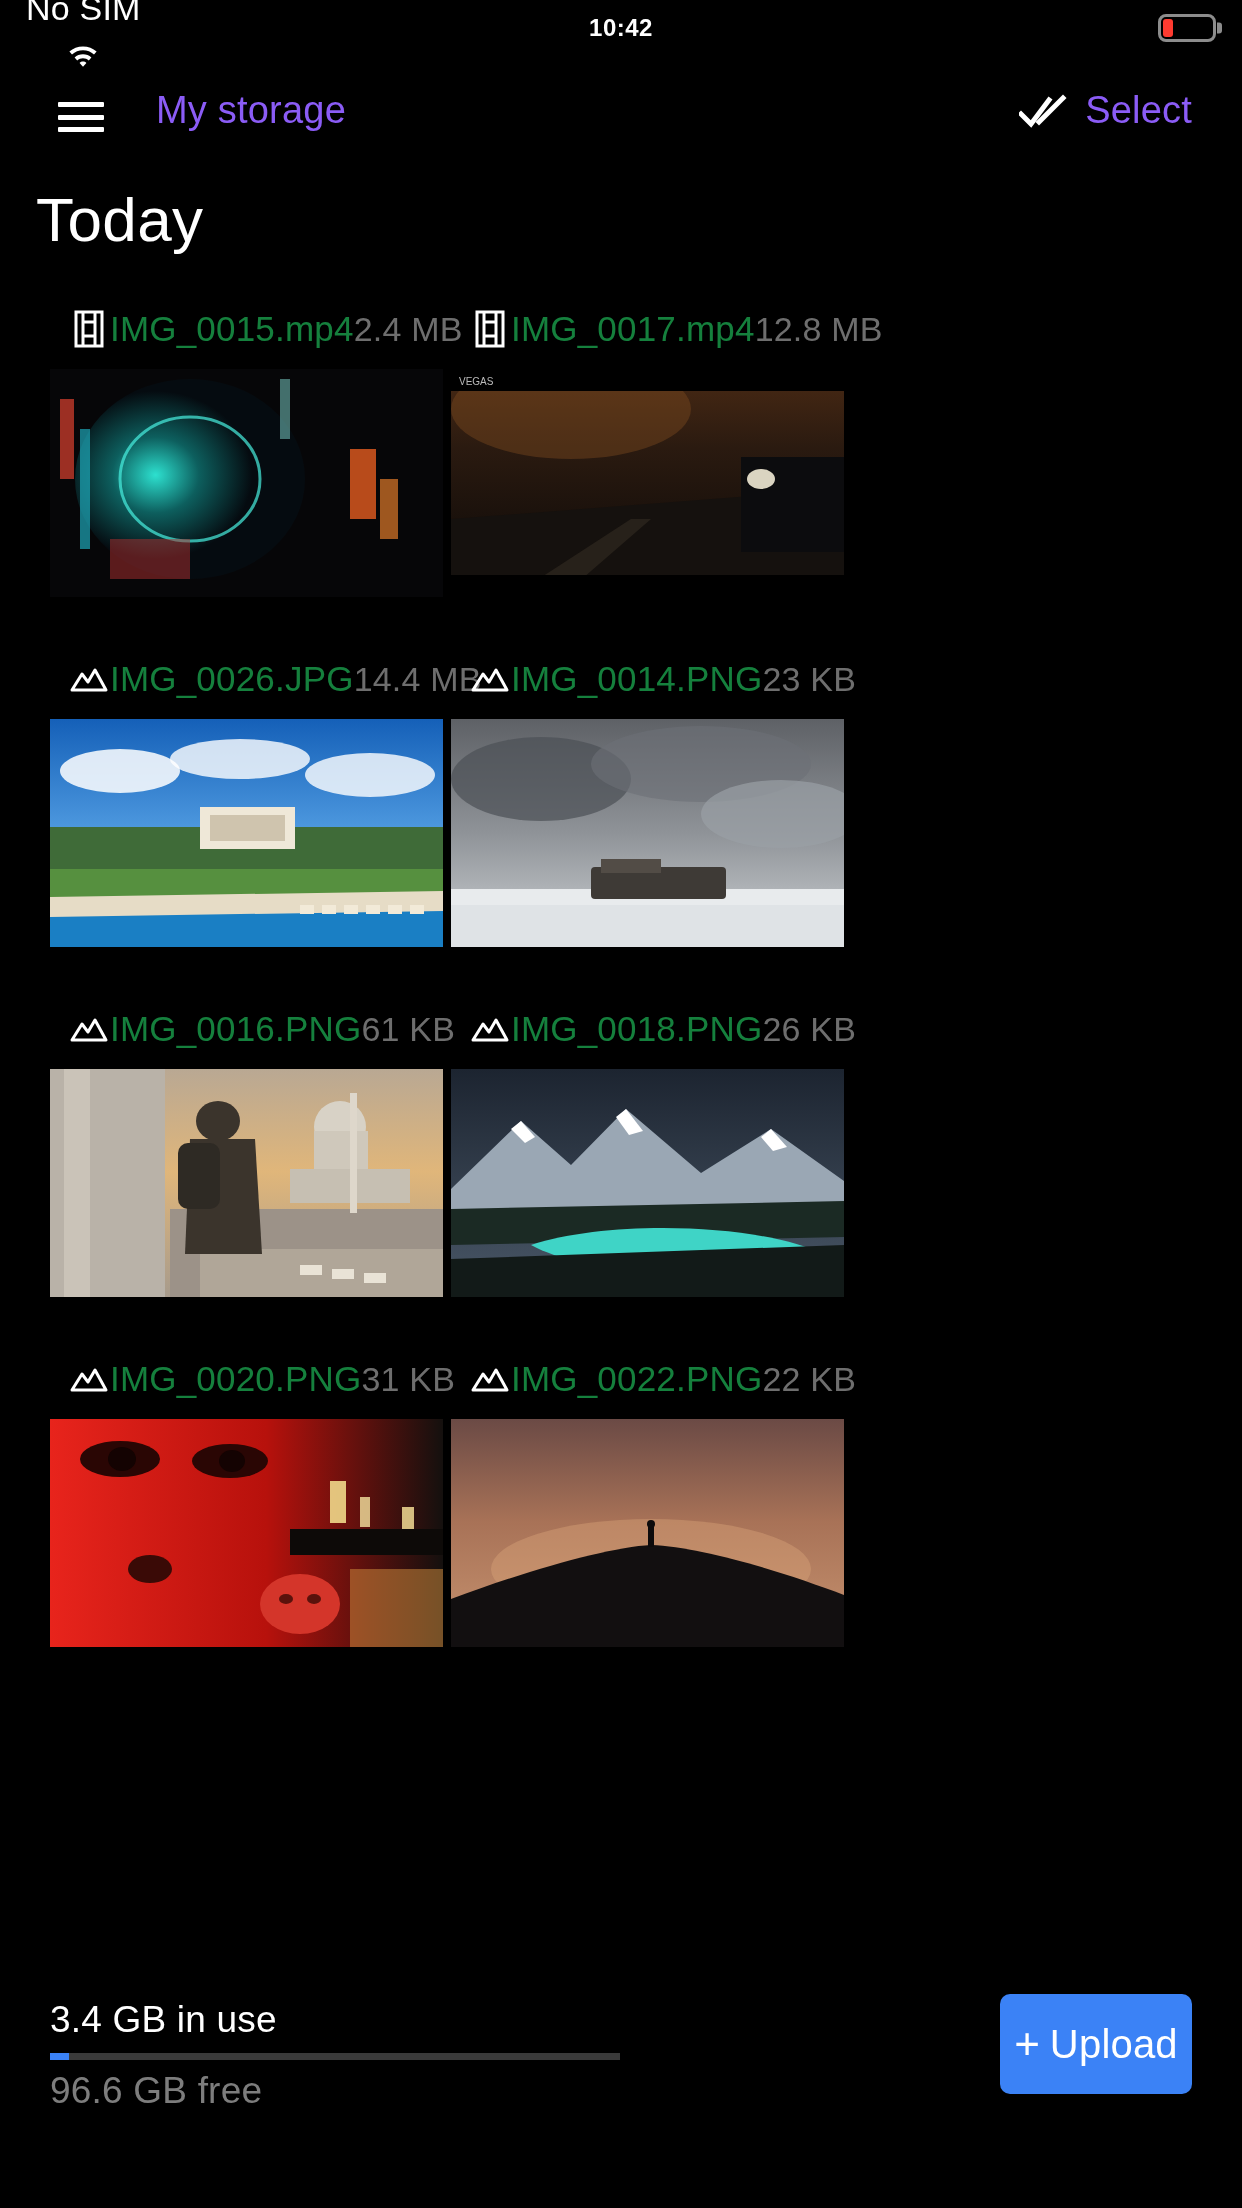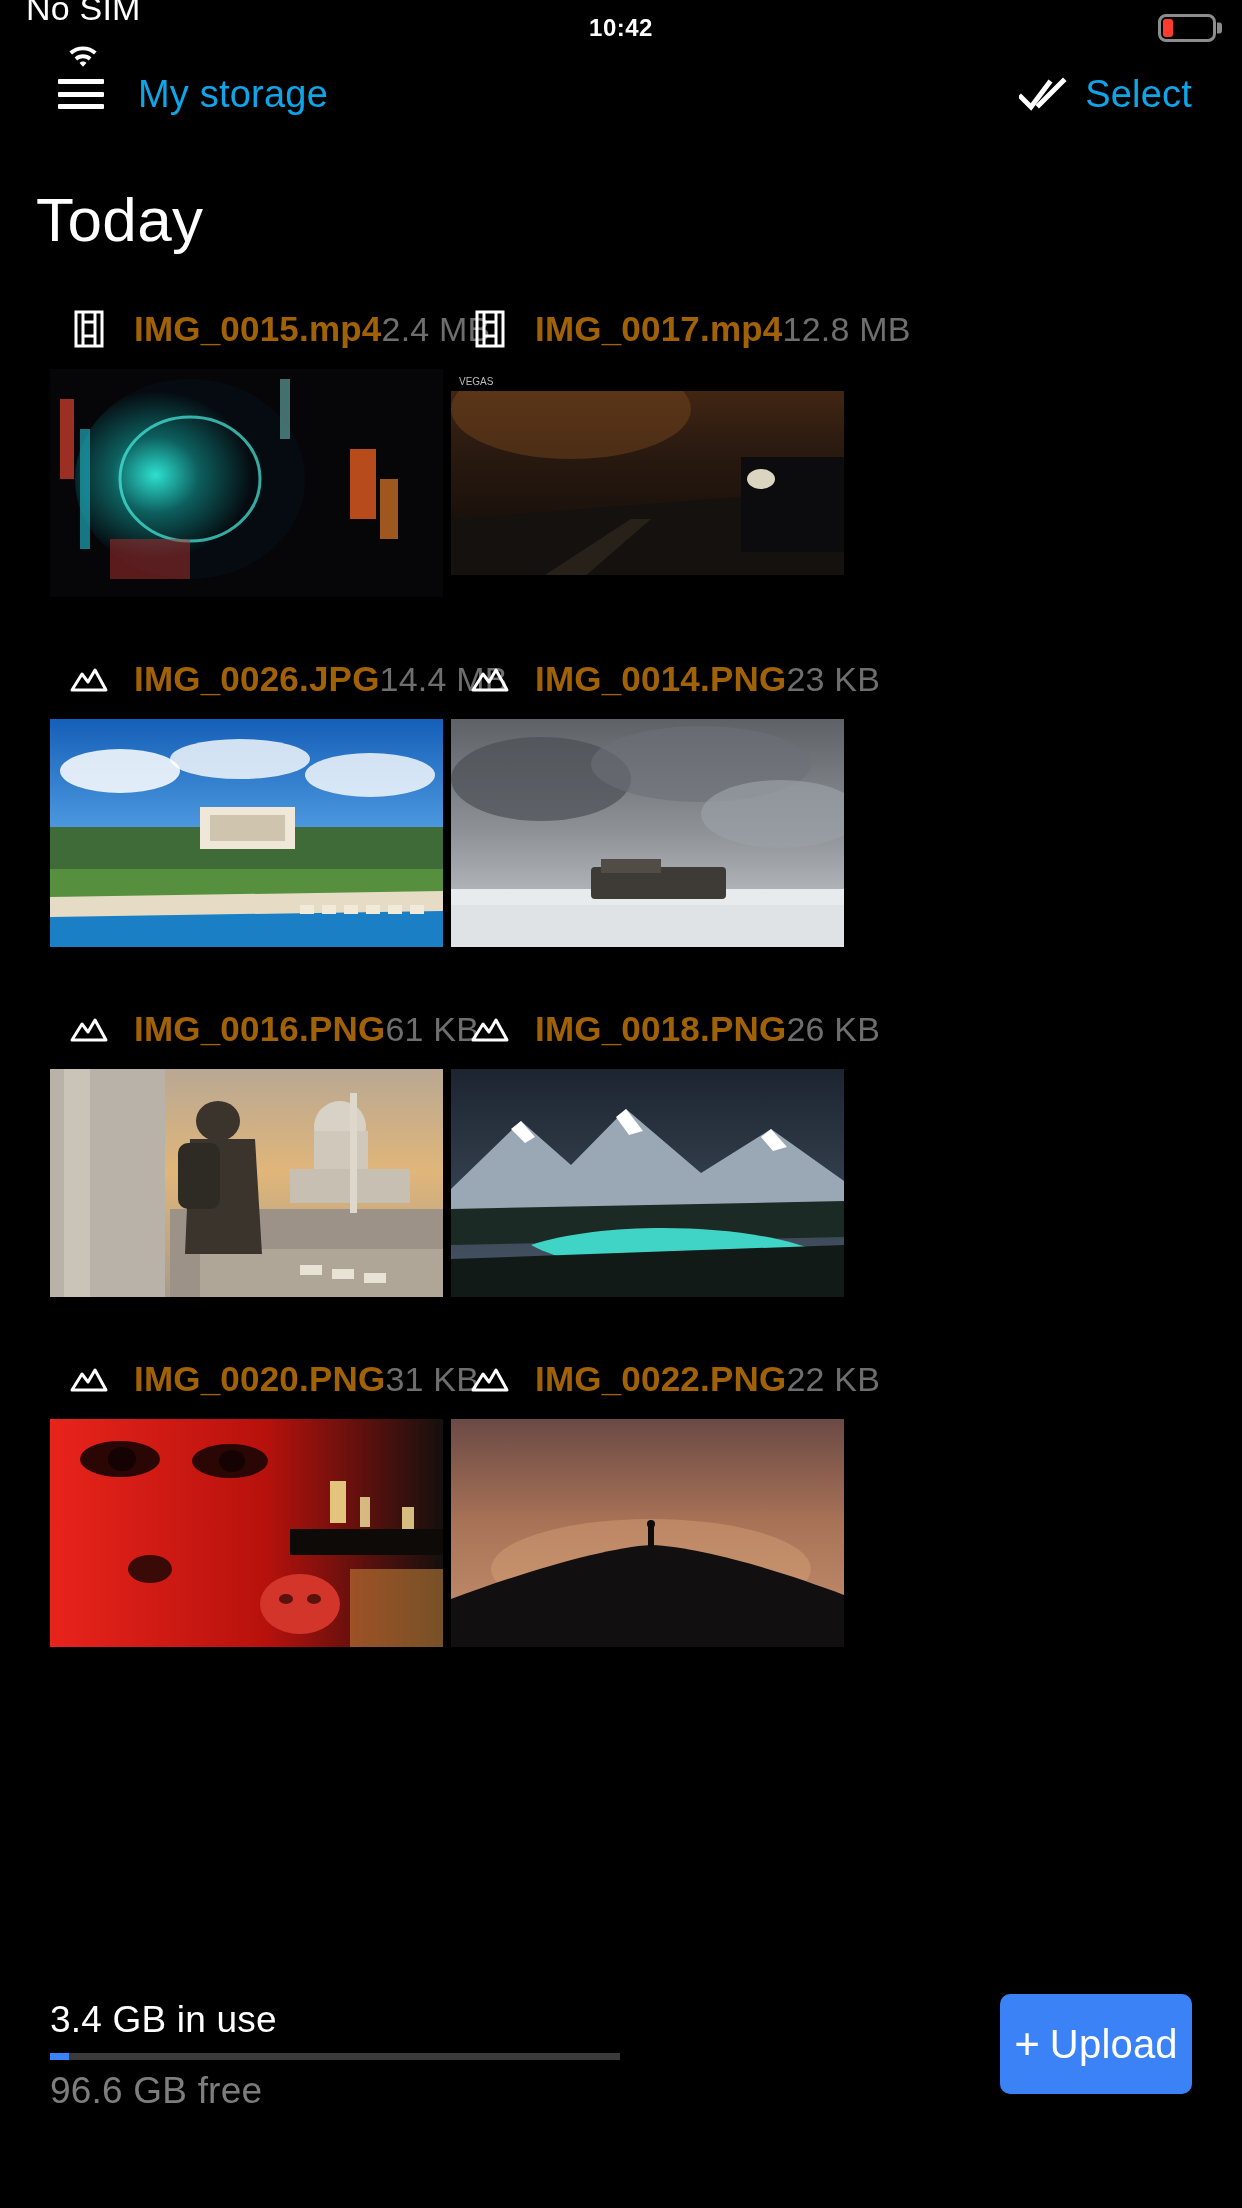--- a/index.html
+++ b/index.html
@@ -37,23 +37,24 @@
     content:""; position:absolute; right:-9px; top:50%;
     transform:translateY(-50%);
     width:5px; height:11px; background:#8c8c8c;
     border-radius:0 3px 3px 0;
   }
   .battery-fill { height:100%; border-radius:3px; }
 
   
   .navbar {
     height:76px; width:100%;
-    display:flex; align-items:center;
+    display:flex; align-items:flex-end;
     padding:0 50px 0 58px;
-    color:#0ea5e9;
+    color:#8b5cf6;
+    gap:18px;
   }
   .hamburger { width:46px; height:30px; display:flex; flex-direction:column;
                justify-content:space-between; cursor:pointer; }
   .hamburger span { display:block; height:5px; background:#fff; border-radius:1px; }
   .nav-title { font-size:38px; margin-left:34px; letter-spacing:.2px; }
   .nav-right { margin-left:auto; display:flex; align-items:center; gap:18px; }
   .dblcheck { width:48px; height:34px; display:block; }
   .select-label { font-size:38px; letter-spacing:.2px; }
 
   
@@ -73,22 +74,22 @@
   .cell { width:393px; }
 
   .cell-head {
     display:flex; align-items:center;
     height:52px;
     gap:0;
     padding-left:18px;
   }
   .ficon { width:42px; height:42px; flex:0 0 42px; display:block; }
   .fname {
-    color:#a16207; font-size:35px; margin-left:24px;
-    white-space:nowrap; letter-spacing:.2px;font-weight:bold;
+    color:#15803d; font-size:35px; 
+    white-space:nowrap; letter-spacing:.2px;
   }
   .fsize {
     color:#6e6e6e; font-size:34px; margin-left:auto;
     white-space:nowrap; letter-spacing:.2px;
   }
 
   .thumb {
     width:393px; height:228px;
     margin-top:14px;
     overflow:hidden;

